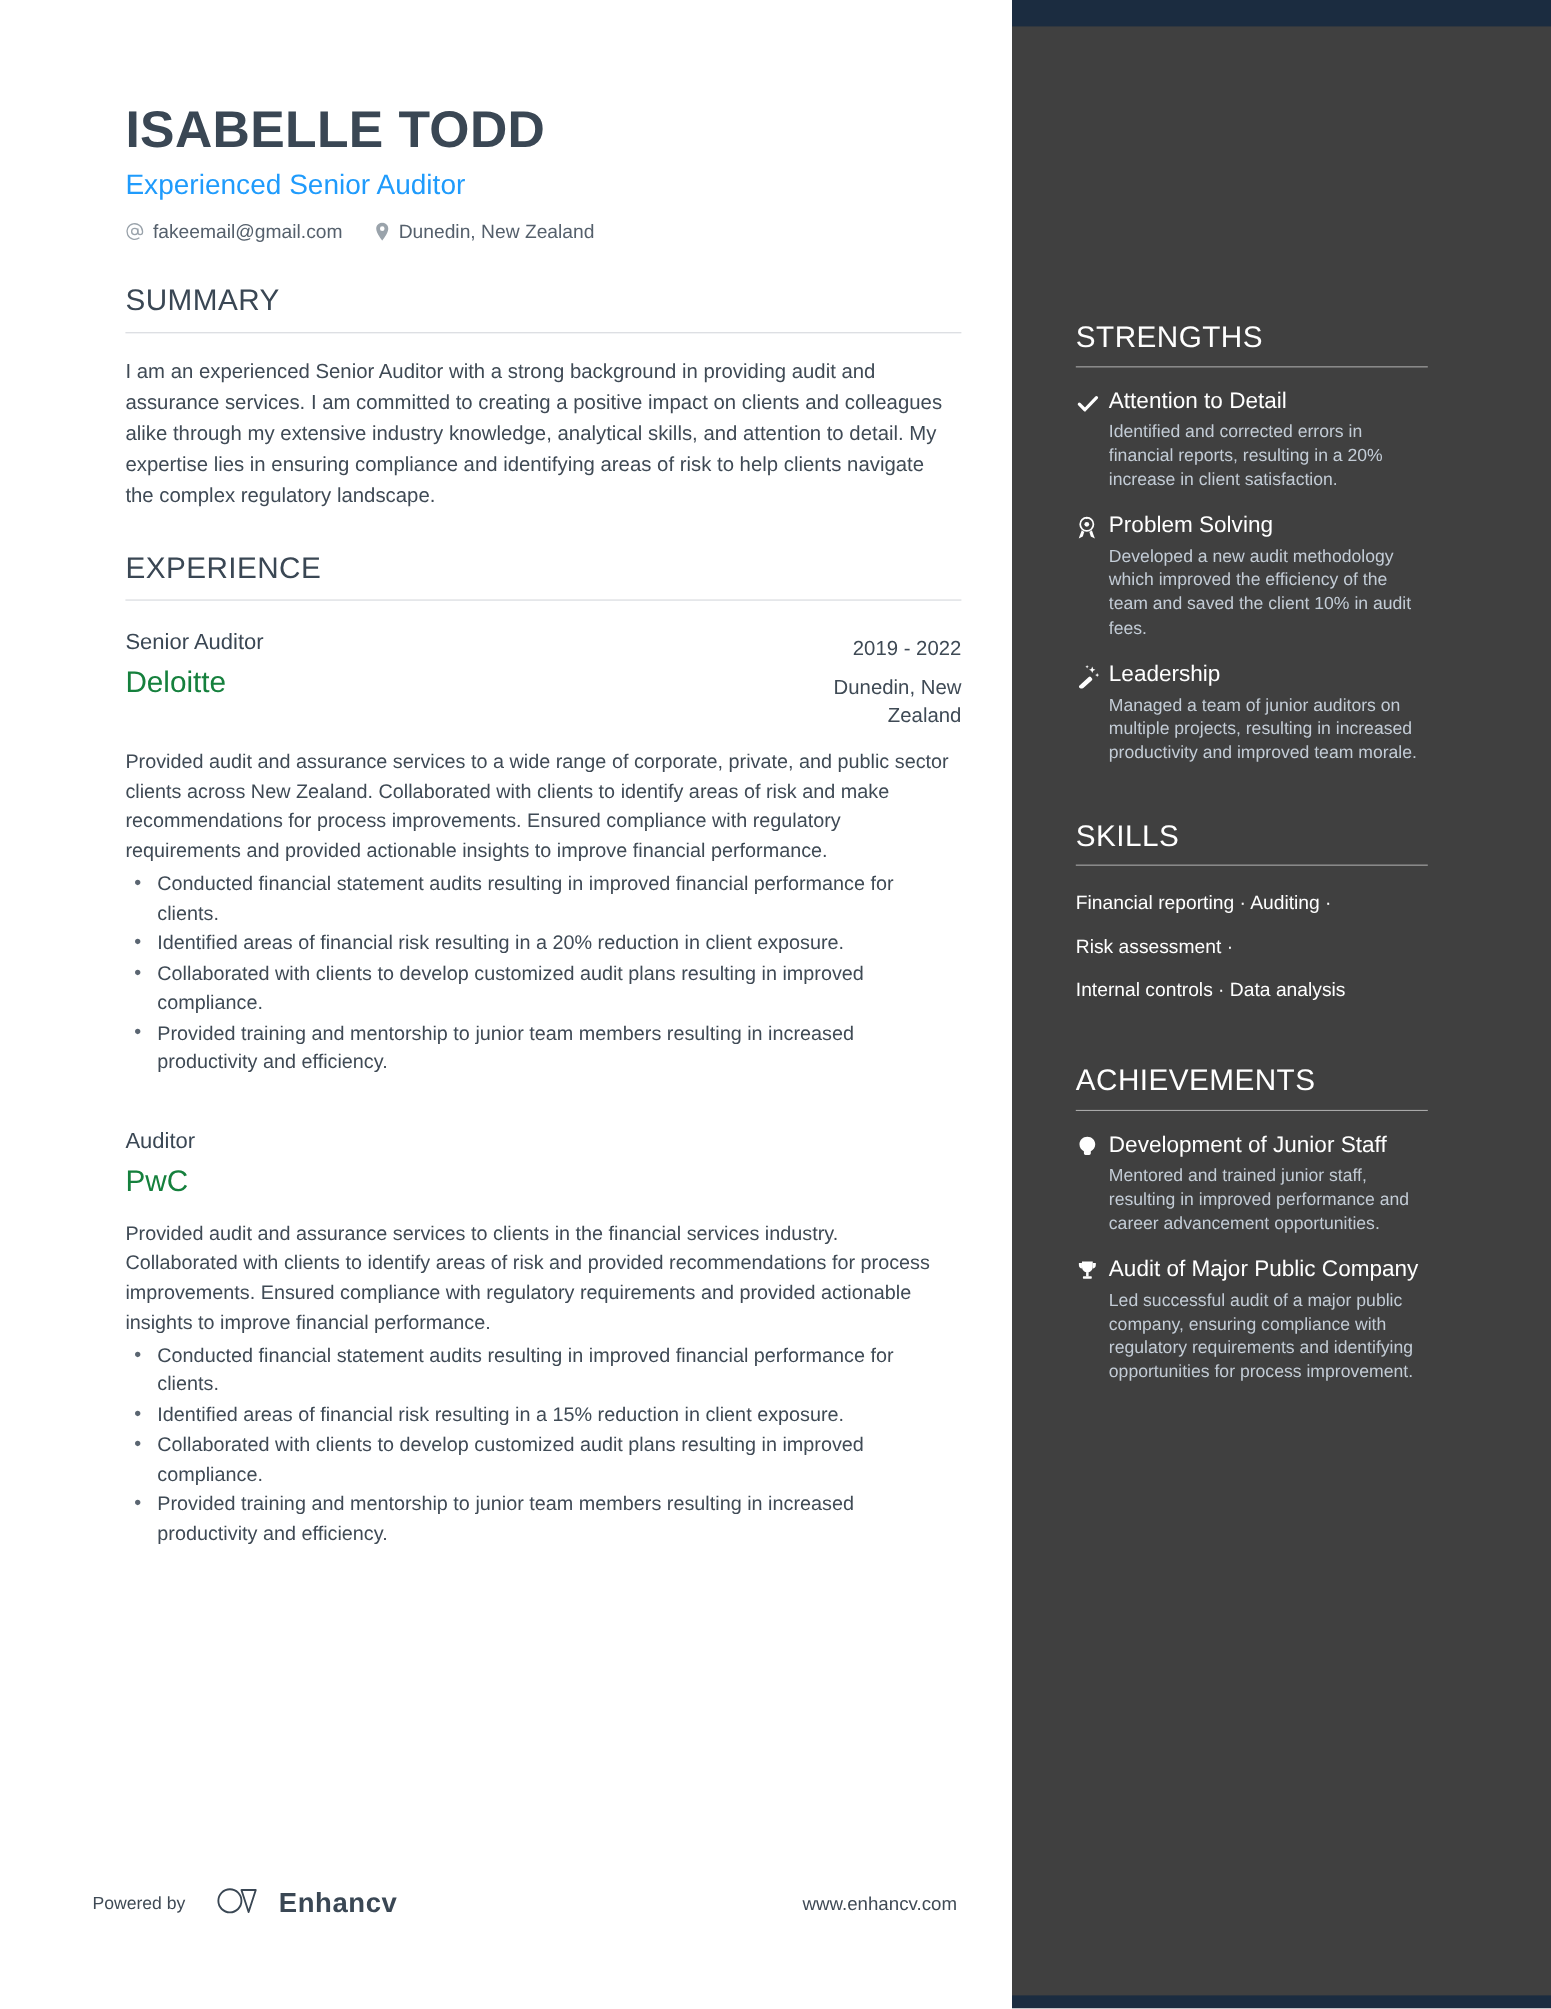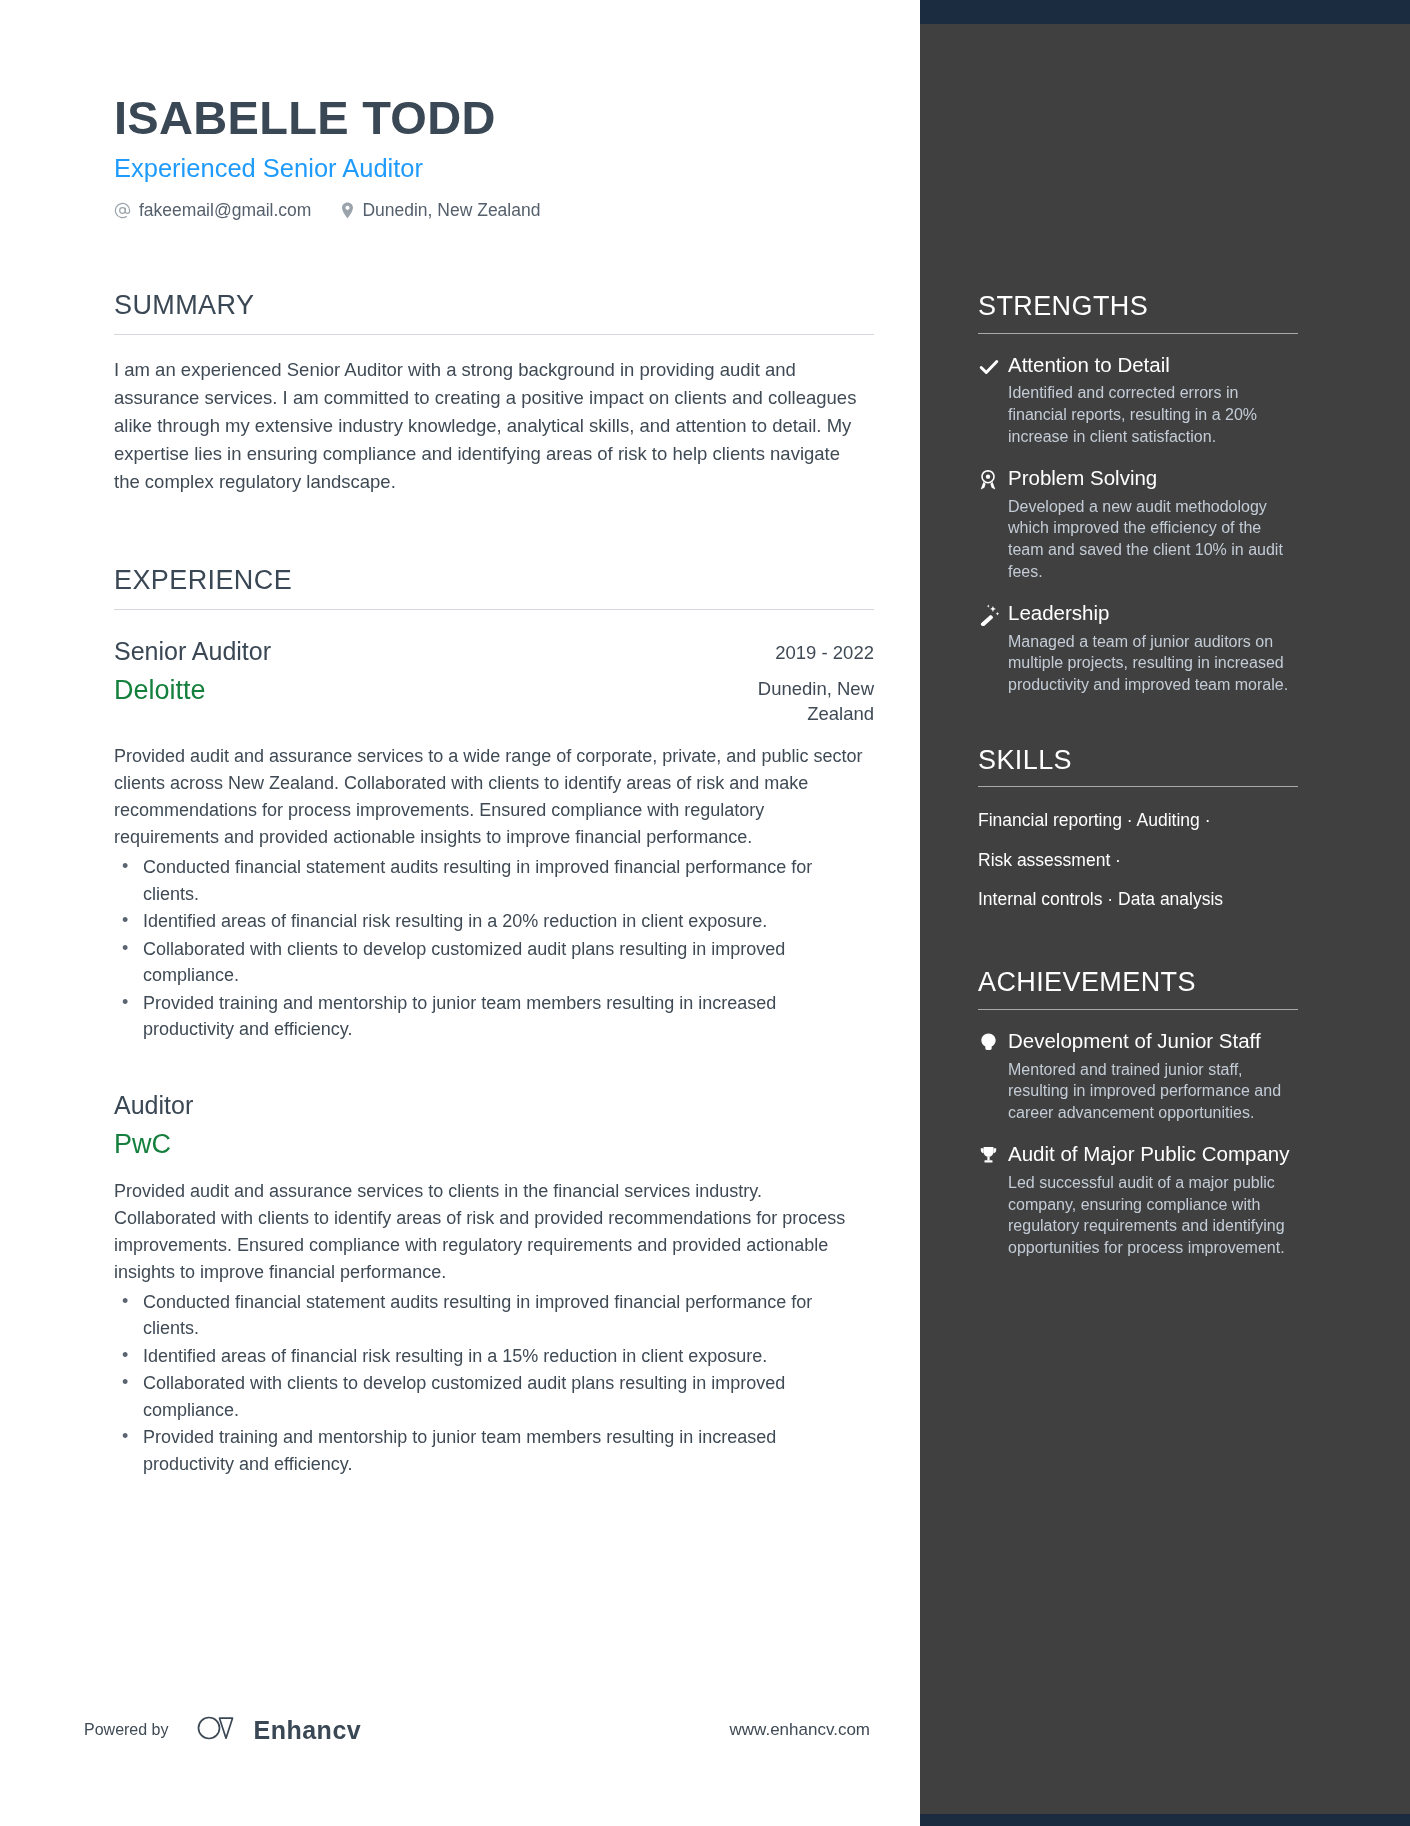--- a/index.html
+++ b/index.html
@@ -130,21 +130,21 @@
     color: #55606c;
   }
   .contact-item { display: flex; align-items: center; margin-right: 30px; }
   .contact-icon {
     display: inline-flex;
     margin-right: 8px;
     color: #9aa3ab;
   }
   .contact-icon svg { display: block; }
 
-  .section { margin-top: 70px; }
+  .section { margin-top: 38px; }
   .section-title {
     font-size: 27px;
     color: #3a4754;
     font-weight: 400;
     letter-spacing: 0.4px;
     line-height: 1.1;
   }
   .section-rule {
     height: 1px;
     background: #d5d8dc;
@@ -161,21 +161,21 @@
 
   .job { margin-top: 26px; }
   .job-row {
     display: flex;
     justify-content: space-between;
     align-items: flex-start;
   }
   .job-left { width: 470px; }
   .job-right { width: 175px; text-align: right; }
   .job-title {
-    font-size: 25px;
+    font-size: 20px;
     color: #3a4754;
     font-weight: 400;
     line-height: 1.2;
   }
   .job-company {
     font-size: 27px;
     color: #15803d;
     margin-top: 8px;
     line-height: 1.2;
   }

